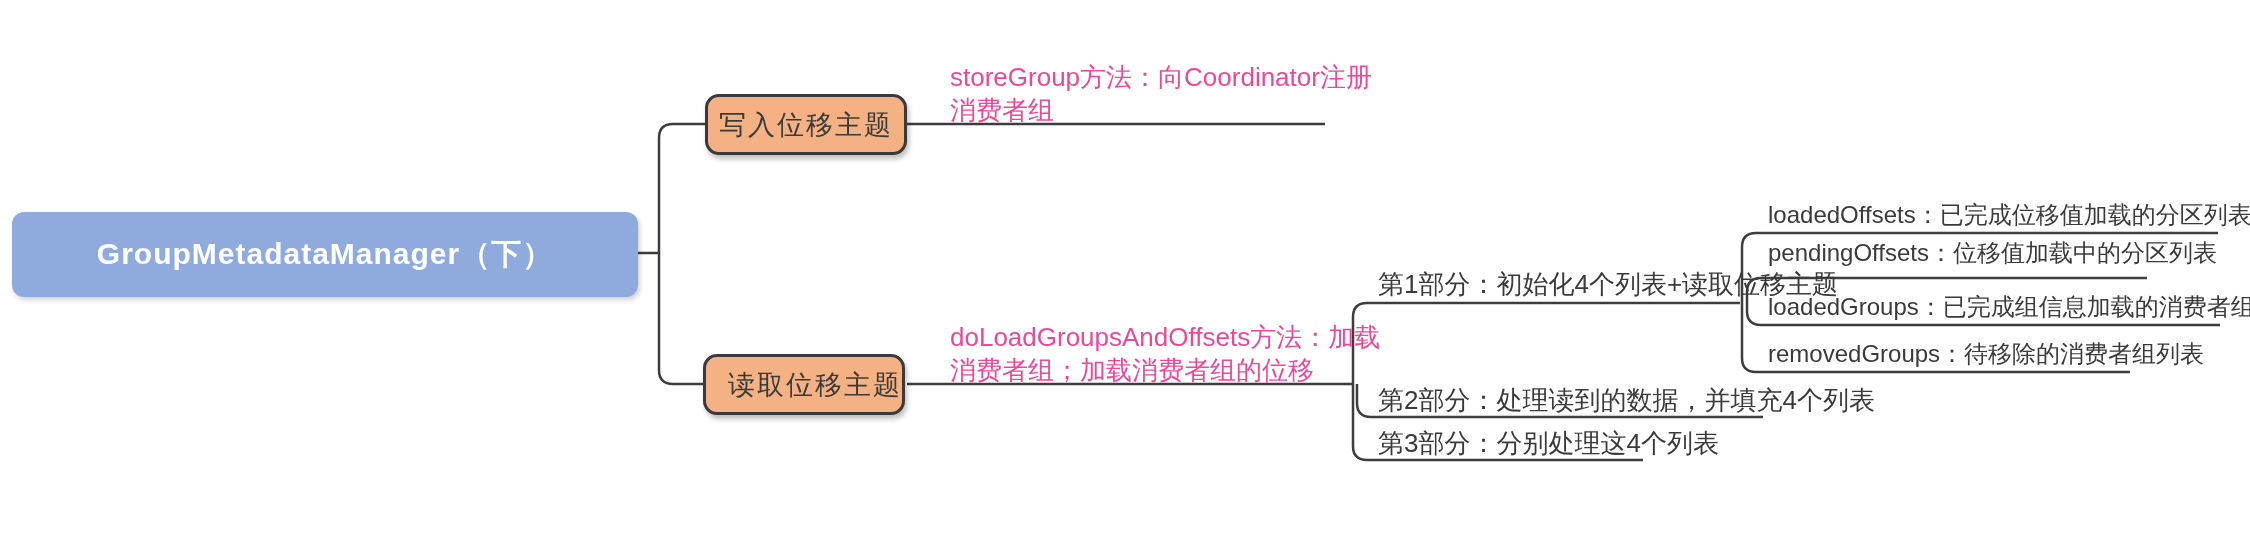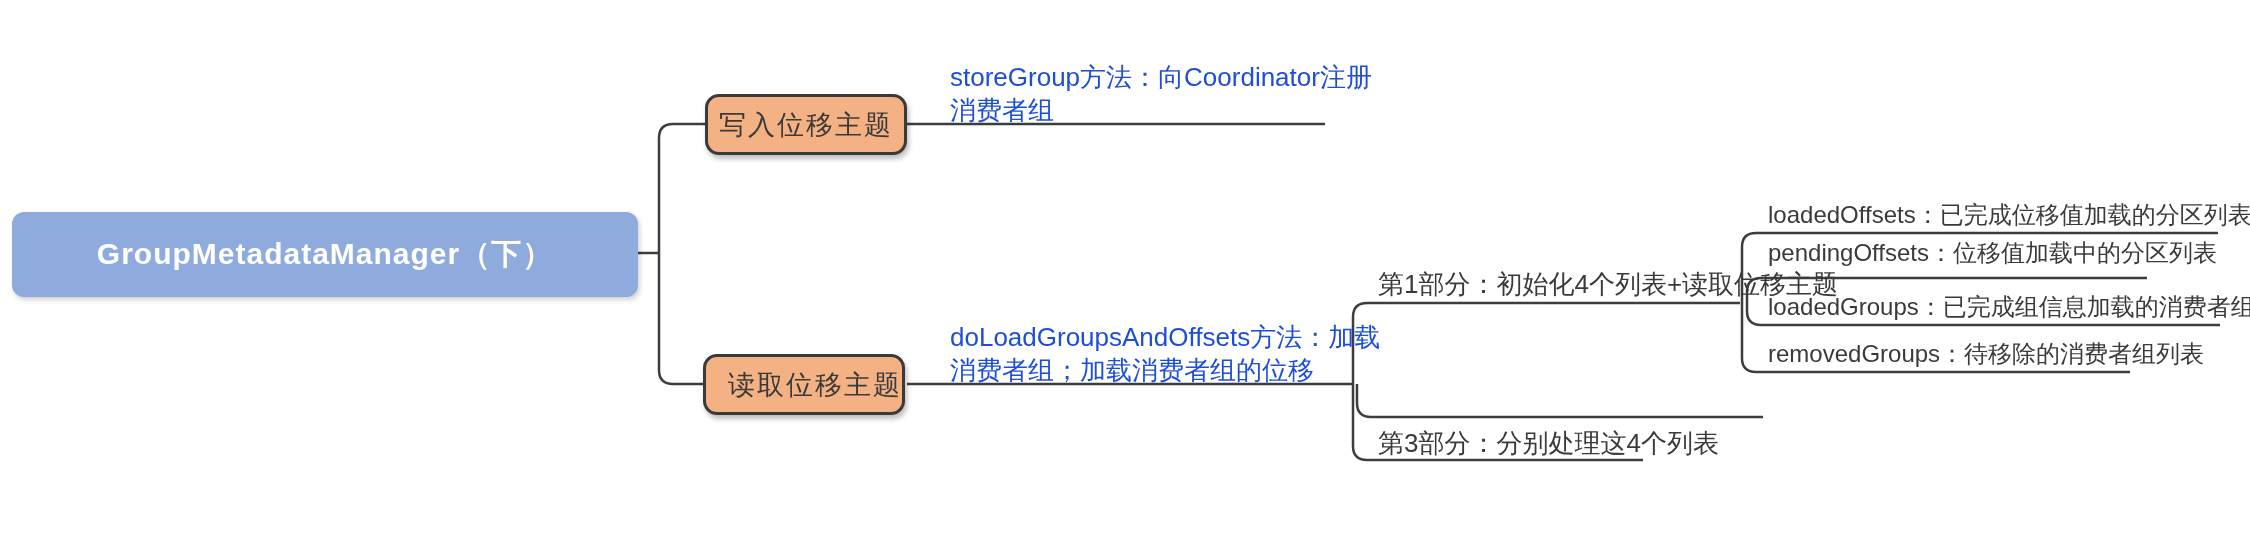--- a/index.html
+++ b/index.html
@@ -26,21 +26,21 @@
   .branch-node{
     width:202px;height:61px;
     background:#F4B183;border:3px solid #3a3a3a;border-radius:14px;
     color:#3a3a3a;font-size:27px;letter-spacing:2px;
     box-shadow:2px 4px 5px rgba(0,0,0,0.25);
   }
   .branch-write{left:705px;top:94px;}
   .branch-read{left:703px;top:354px;justify-content:flex-end;}
   .topic-2line{
     position:absolute;
-    font-size:26px;line-height:33px;color:#1d4ed8;white-space:nowrap;
+    font-size:26px;line-height:33px;color:#ec4899;white-space:nowrap;
   }
   .topic-storegroup{left:950px;top:61px;}
   .topic-doload{left:950px;top:321px;}
   .part-label{
     position:absolute;left:1378px;
     font-size:26px;line-height:27px;color:#3a3a3a;white-space:nowrap;
   }
   .part-1{top:271px;}
   .part-2{top:387px;}
   .part-3{top:430px;}
@@ -104,20 +104,21 @@
   <div class="node branch-node branch-read">
     <span>读取位移主题</span>
   </div>
 
   <div class="topic-2line topic-doload">
     <div>doLoadGroupsAndOffsets方法：加载</div>
     <div>消费者组；加载消费者组的位移</div>
   </div>
 
   <div class="part-label part-1">第1部分：初始化4个列表+读取位移主题</div>
+  <div class="part-label part-2">第2部分：处理读到的数据，并填充4个列表</div>
   <div class="part-label part-3">第3部分：分别处理这4个列表</div>
 
   <div class="leaf-label leaf-1">loadedOffsets：已完成位移值加载的分区列表</div>
   <div class="leaf-label leaf-2">pendingOffsets：位移值加载中的分区列表</div>
   <div class="leaf-label leaf-3">loadedGroups：已完成组信息加载的消费者组列表</div>
   <div class="leaf-label leaf-4">removedGroups：待移除的消费者组列表</div>
 
 
 </div>
 

